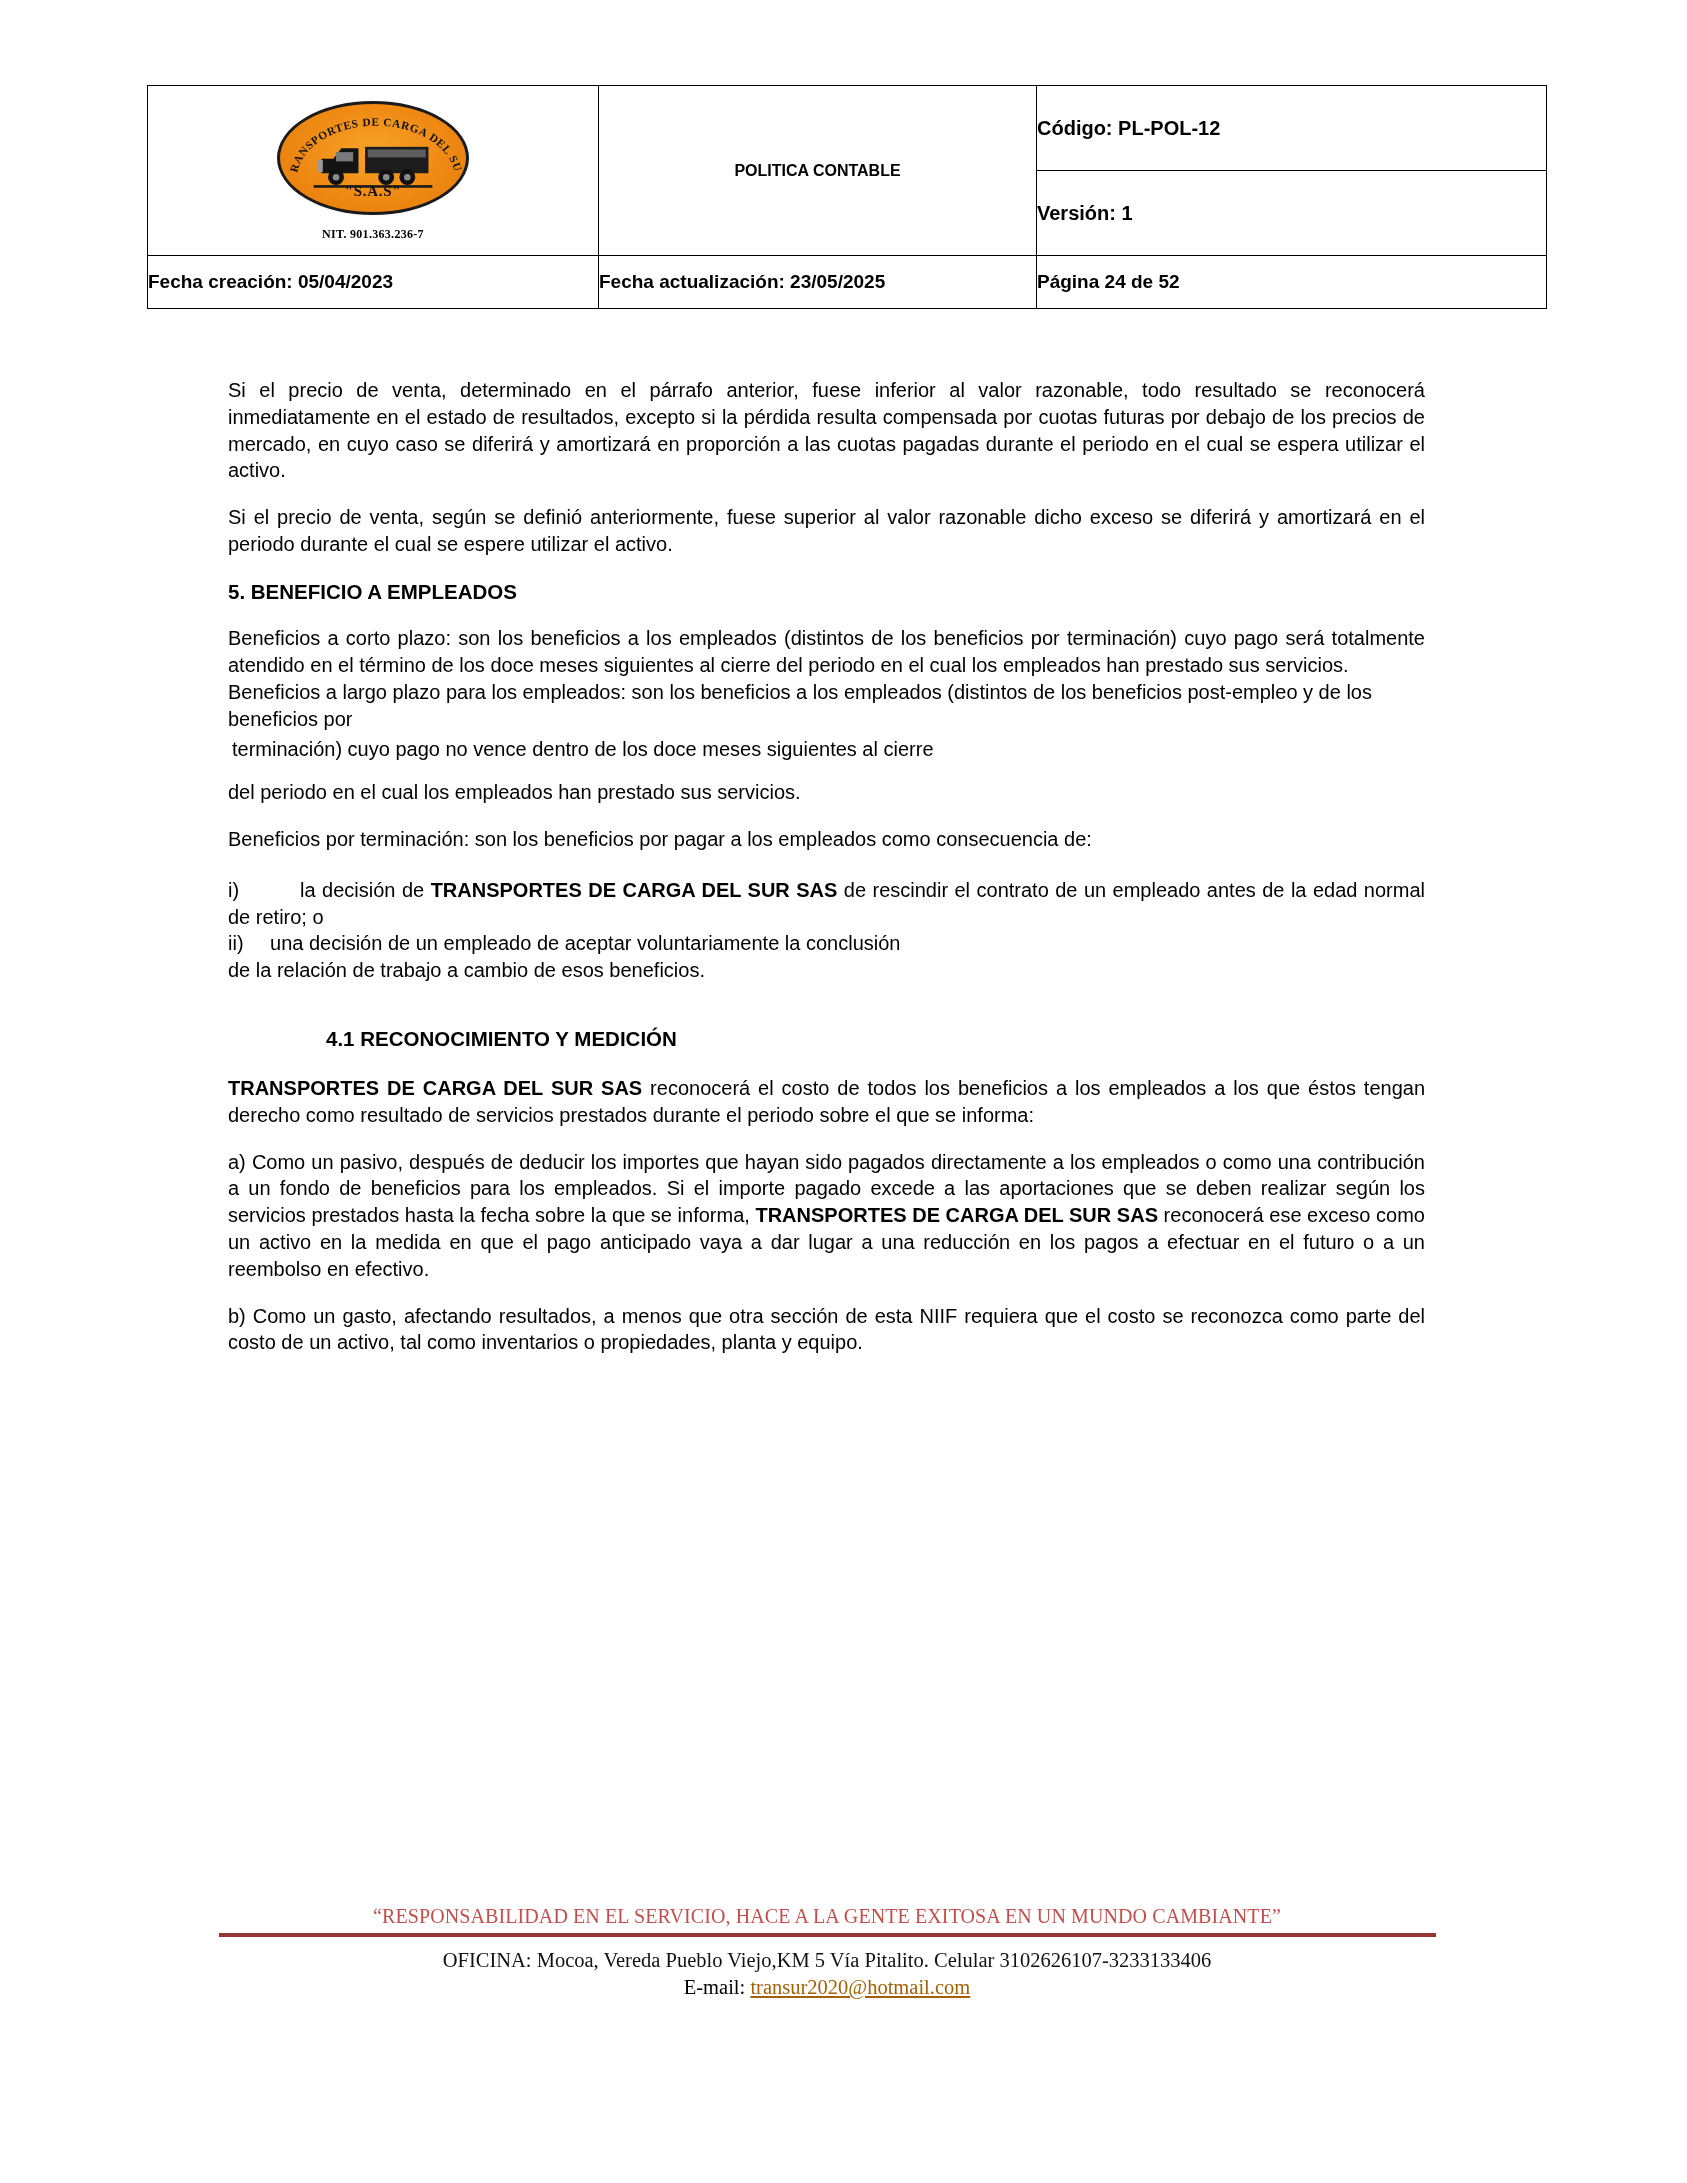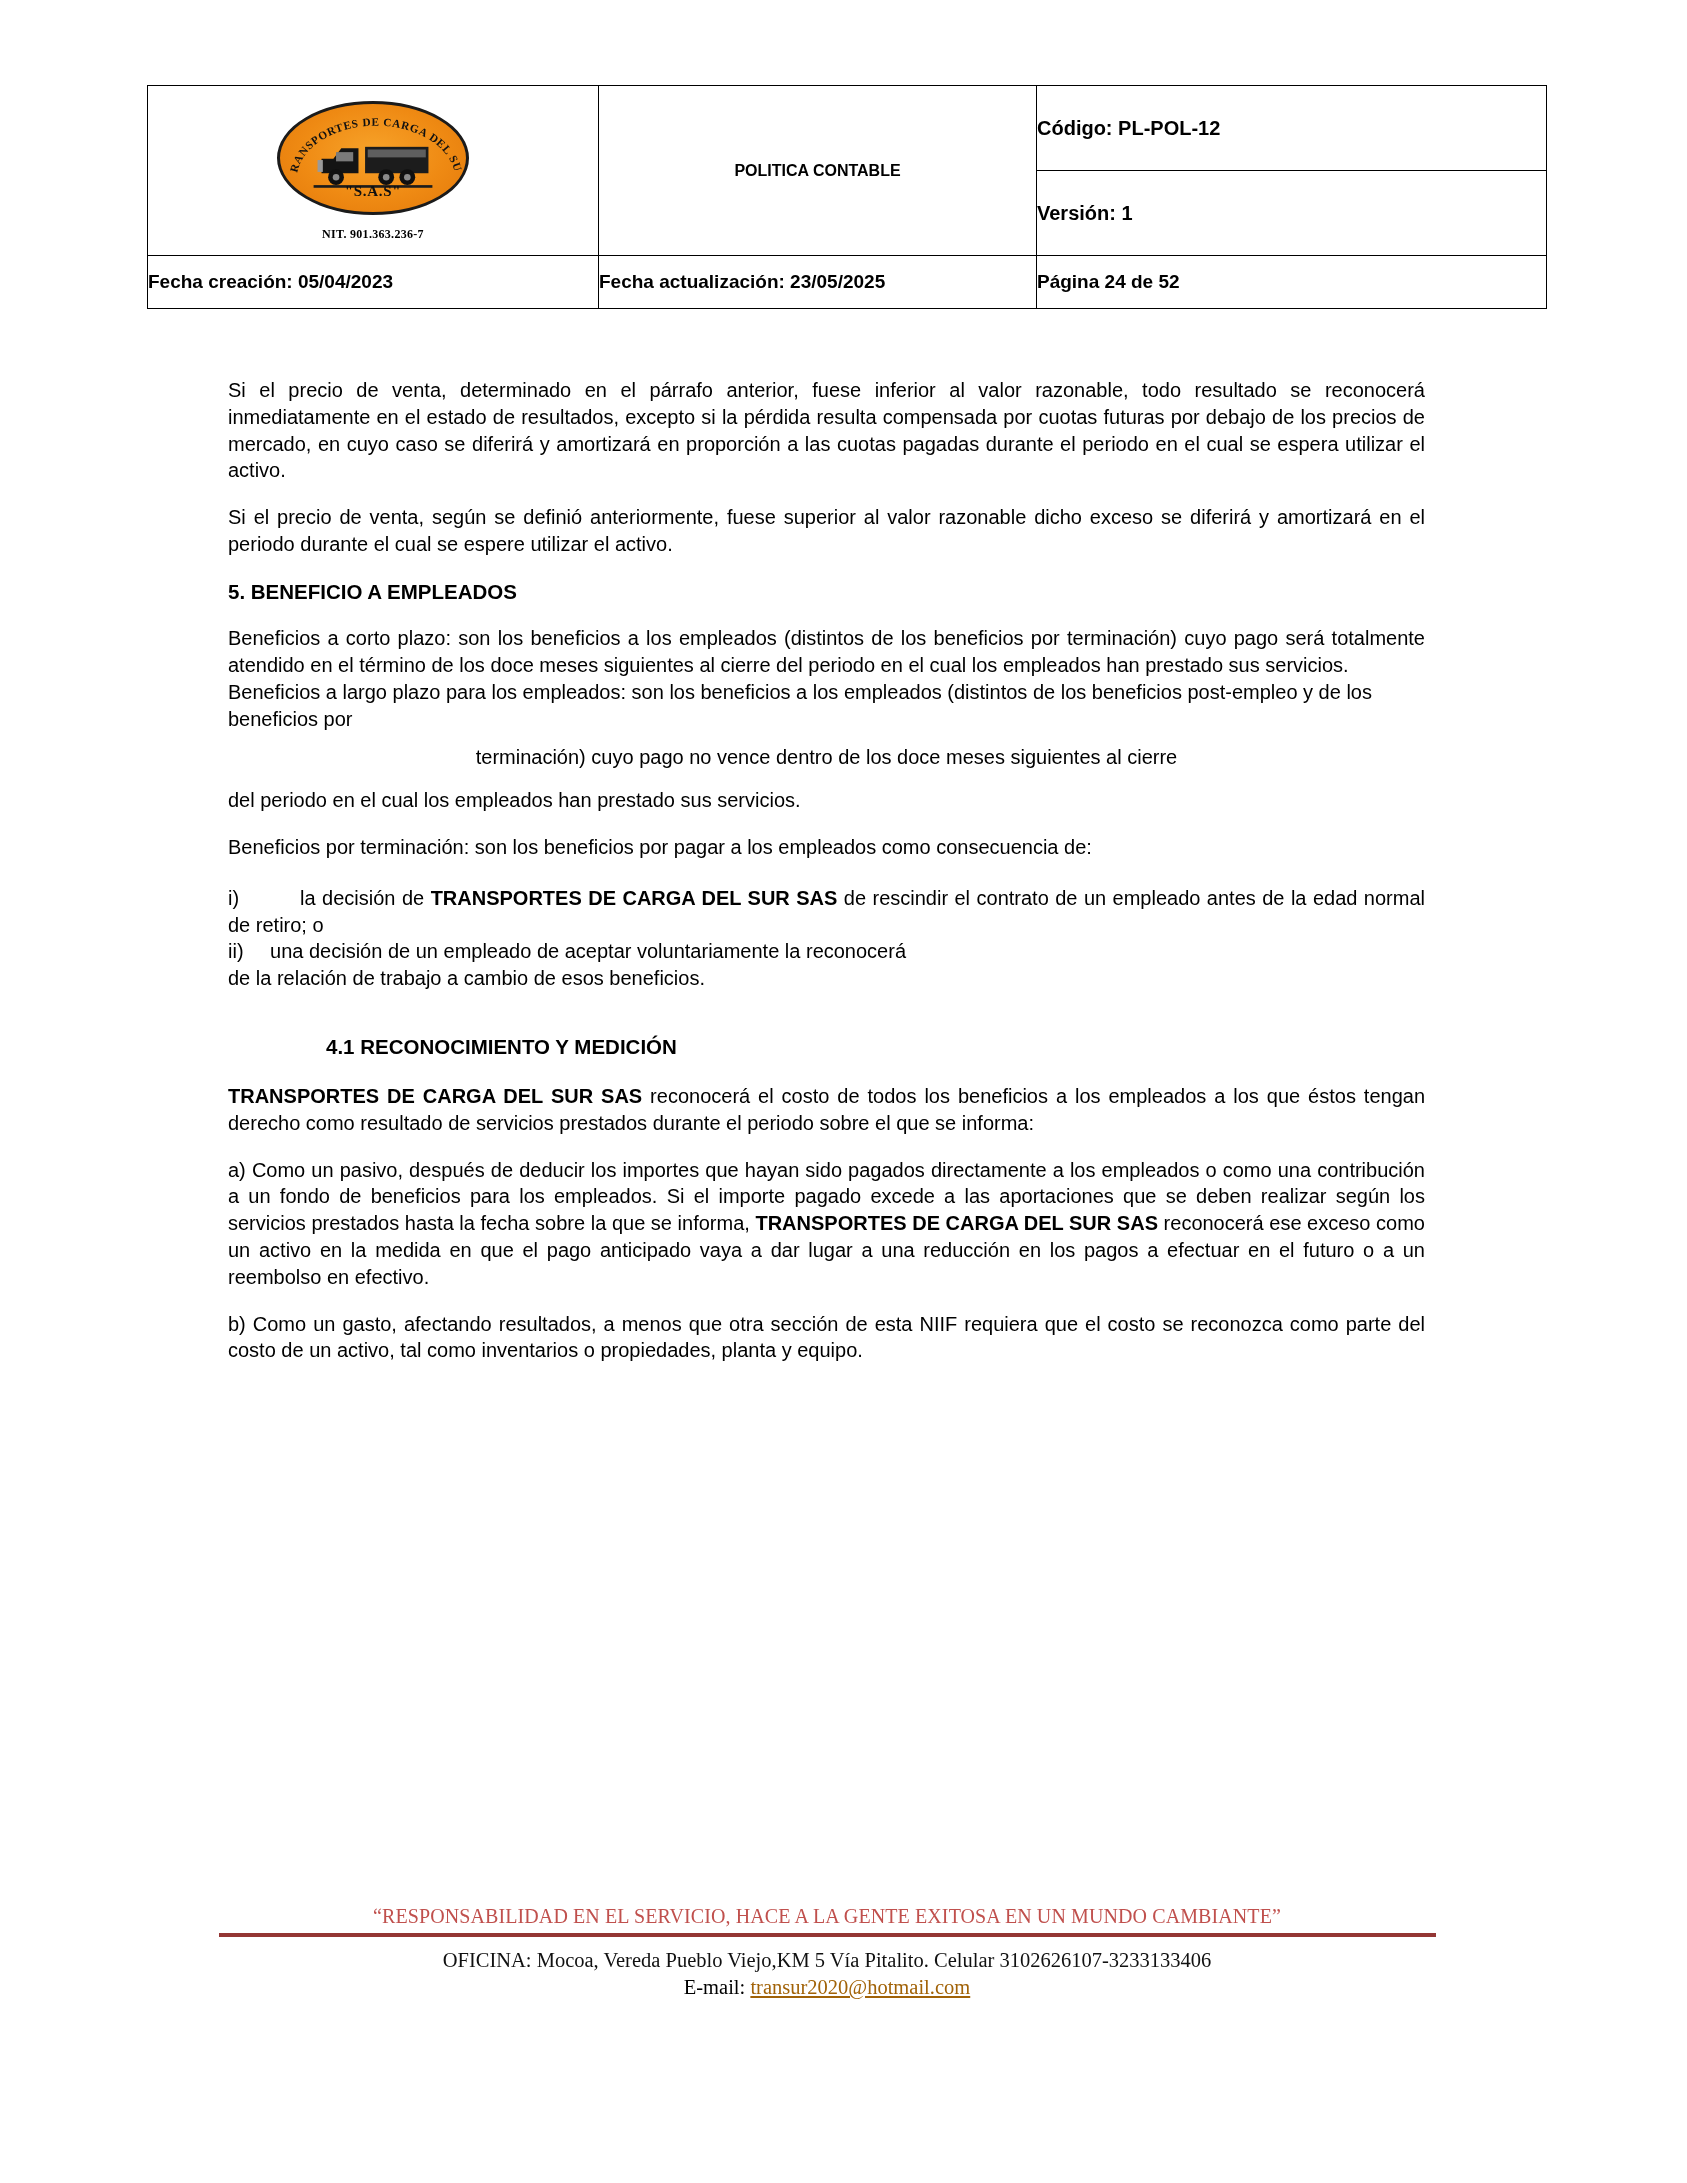--- a/index.html
+++ b/index.html
@@ -256,33 +256,33 @@
   <div class="content">
 
     <p class="p">Si el precio de venta, determinado en el párrafo anterior, fuese inferior al valor razonable, todo resultado se reconocerá inmediatamente en el estado de resultados, excepto si la pérdida resulta compensada por cuotas futuras por debajo de los precios de mercado, en cuyo caso se diferirá y amortizará en proporción a las cuotas pagadas durante el periodo en el cual se espera utilizar el activo.</p>
 
     <p class="p">Si el precio de venta, según se definió anteriormente, fuese superior al valor razonable dicho exceso se diferirá y amortizará en el periodo durante el cual se espere utilizar el activo.</p>
 
     <p class="h-sec">5. BENEFICIO A EMPLEADOS</p>
 
     <p class="p nosp">Beneficios a corto plazo: son los beneficios a los empleados (distintos de los beneficios por terminación) cuyo pago será totalmente atendido en el término de los doce meses siguientes al cierre del periodo en el cual los empleados han prestado sus servicios.</p>
     <p class="p-left nosp" style="margin:0;">Beneficios a largo plazo para los empleados: son los beneficios a los empleados (distintos de los beneficios post-empleo y de los beneficios por</p>
-    <p class="p-left nosp" style="margin:12px;text-align:center;">terminación) cuyo pago no vence dentro de los doce meses siguientes al cierre</p>
+    <p class="p-left nosp" style="margin:4px;">terminación) cuyo pago no vence dentro de los doce meses siguientes al cierre</p>
     <p class="p-left" style="margin:16px 0 20px 0;">del periodo en el cual los empleados han prestado sus servicios.</p>
 
     <p class="p">Beneficios por terminación: son los beneficios por pagar a los empleados como consecuencia de:</p>
 
     <div class="gap-sm"></div>
 
     <p class="roman-line" style="margin:0;">
       <span>i)</span><span class="indent-tab"></span><span>la decisión de </span><span class="b">TRANSPORTES DE CARGA DEL SUR SAS</span><span>  de rescindir el contrato de un empleado antes de la edad normal de retiro; o</span>
     </p>
 
     <p class="p-left" style="margin:0;">
-      <span>ii)</span><span class="indent-tab-sm"></span><span>una decisión de un empleado de aceptar voluntariamente la reconocerá</span>
+      <span>ii)</span><span class="indent-tab-sm"></span><span>una decisión de un empleado de aceptar voluntariamente la conclusión</span>
     </p>
     <p class="p-left" style="margin:0;">de la relación de trabajo a cambio de esos beneficios.</p>
 
     <div class="gap-lg"></div>
 
     <p class="h-sub">4.1     RECONOCIMIENTO Y MEDICIÓN</p>
 
     <p class="p">
       <span class="b">TRANSPORTES DE CARGA DEL SUR SAS</span><span>   reconocerá el costo de todos los beneficios a los empleados a los que éstos tengan derecho como resultado de servicios prestados durante el periodo sobre el que se informa:</span>
     </p>

